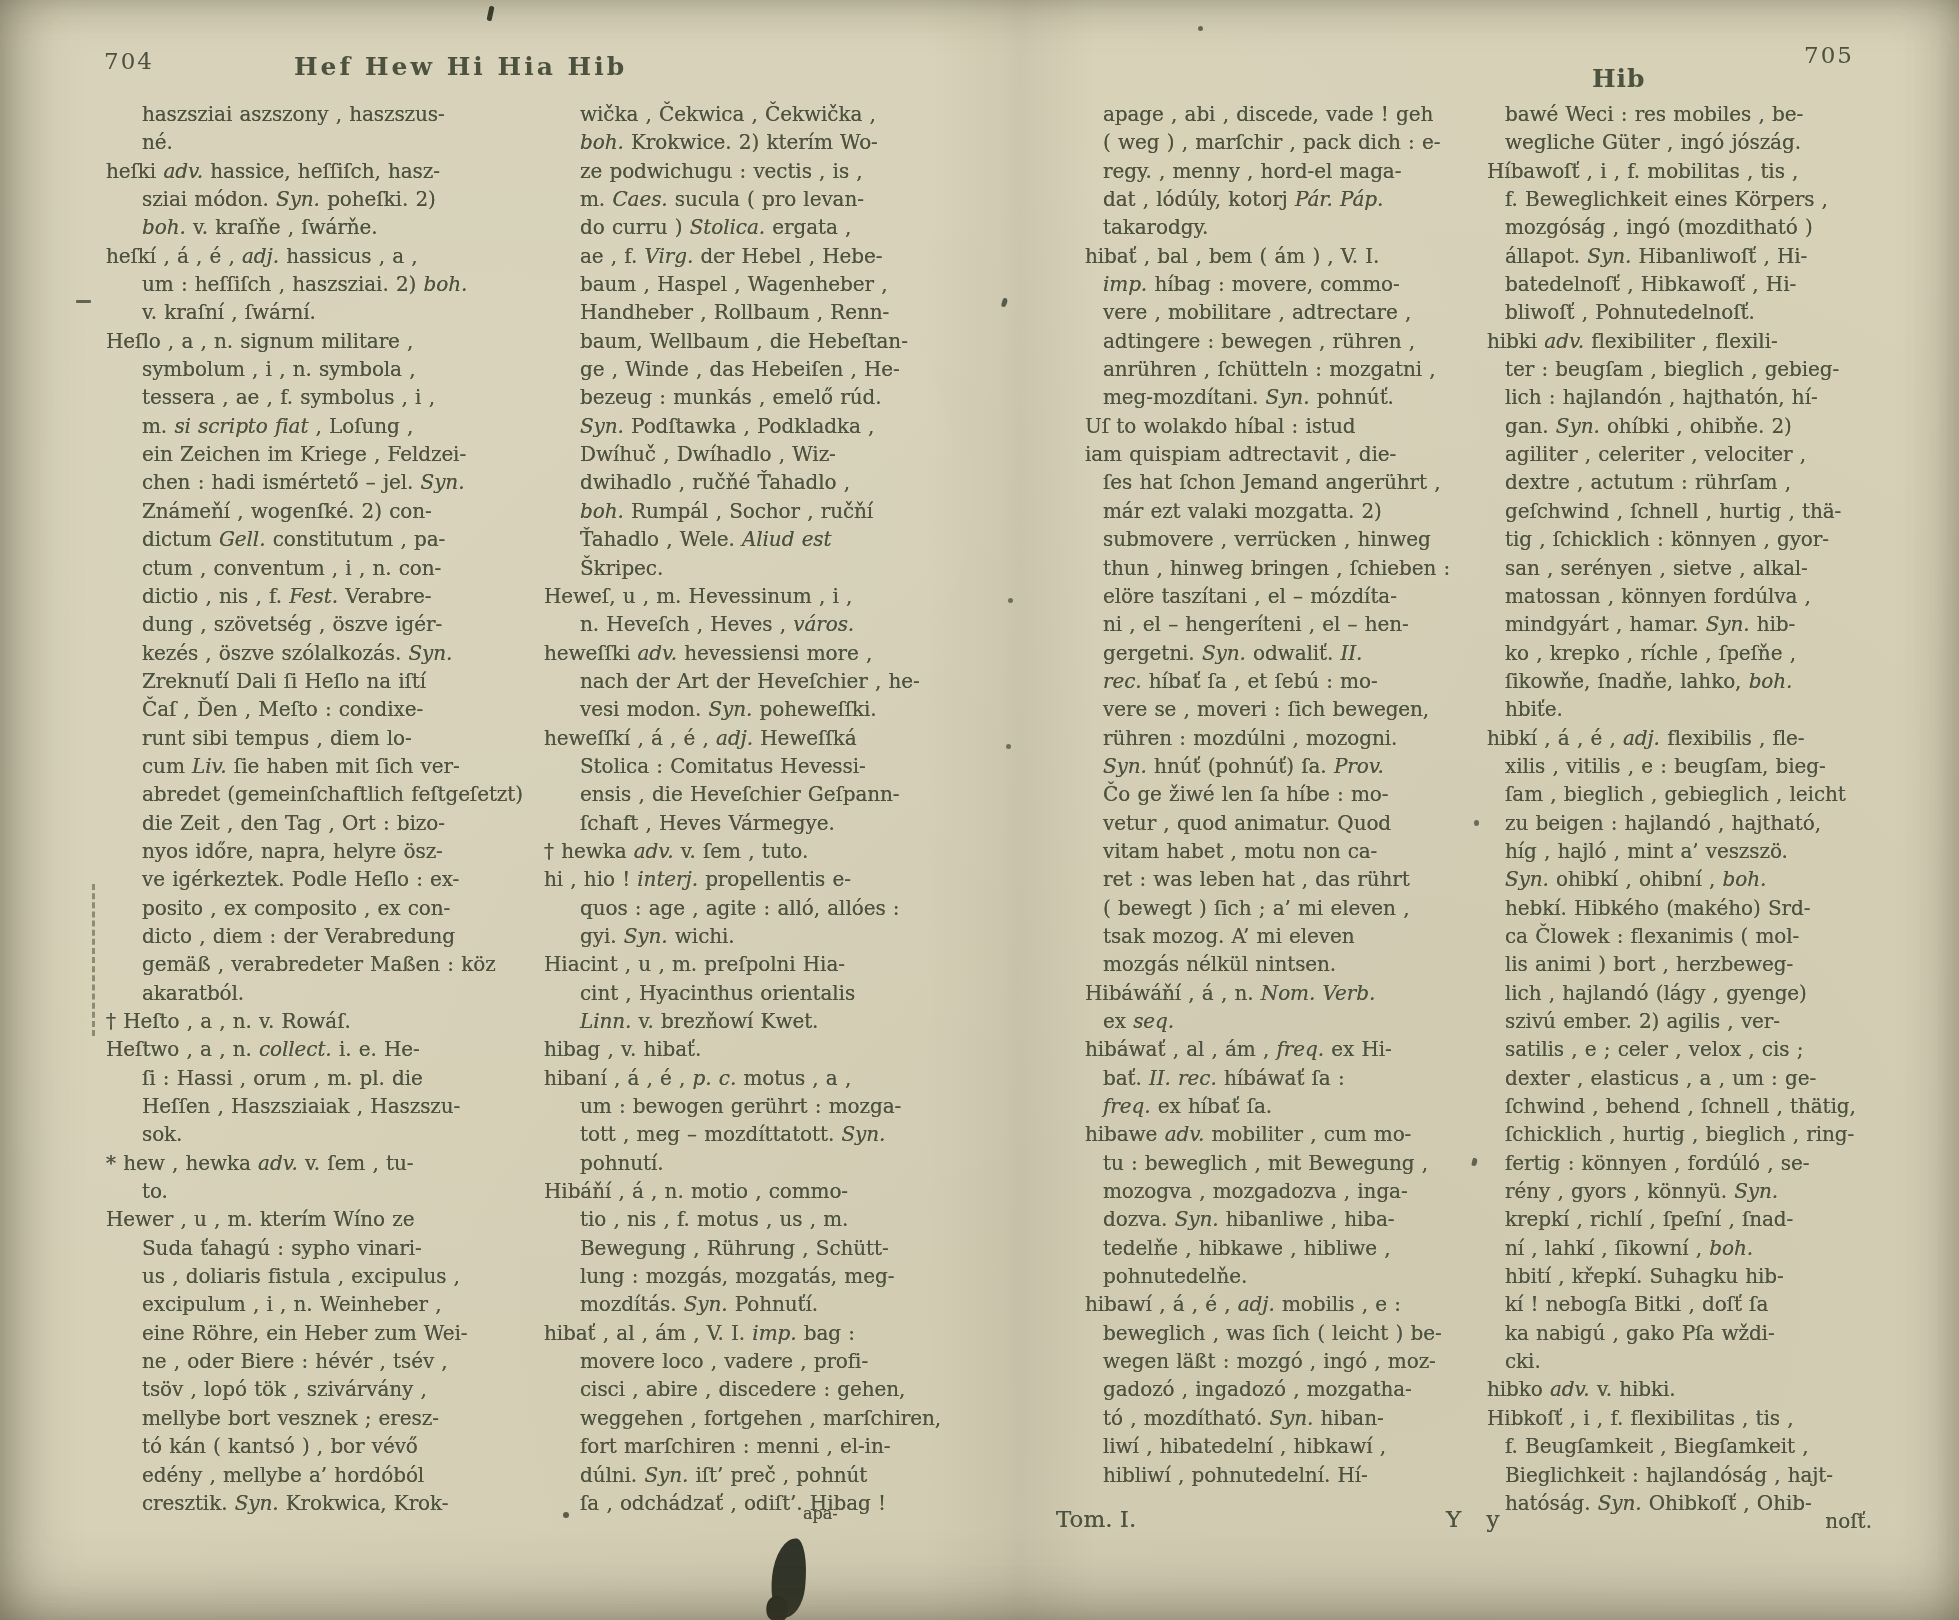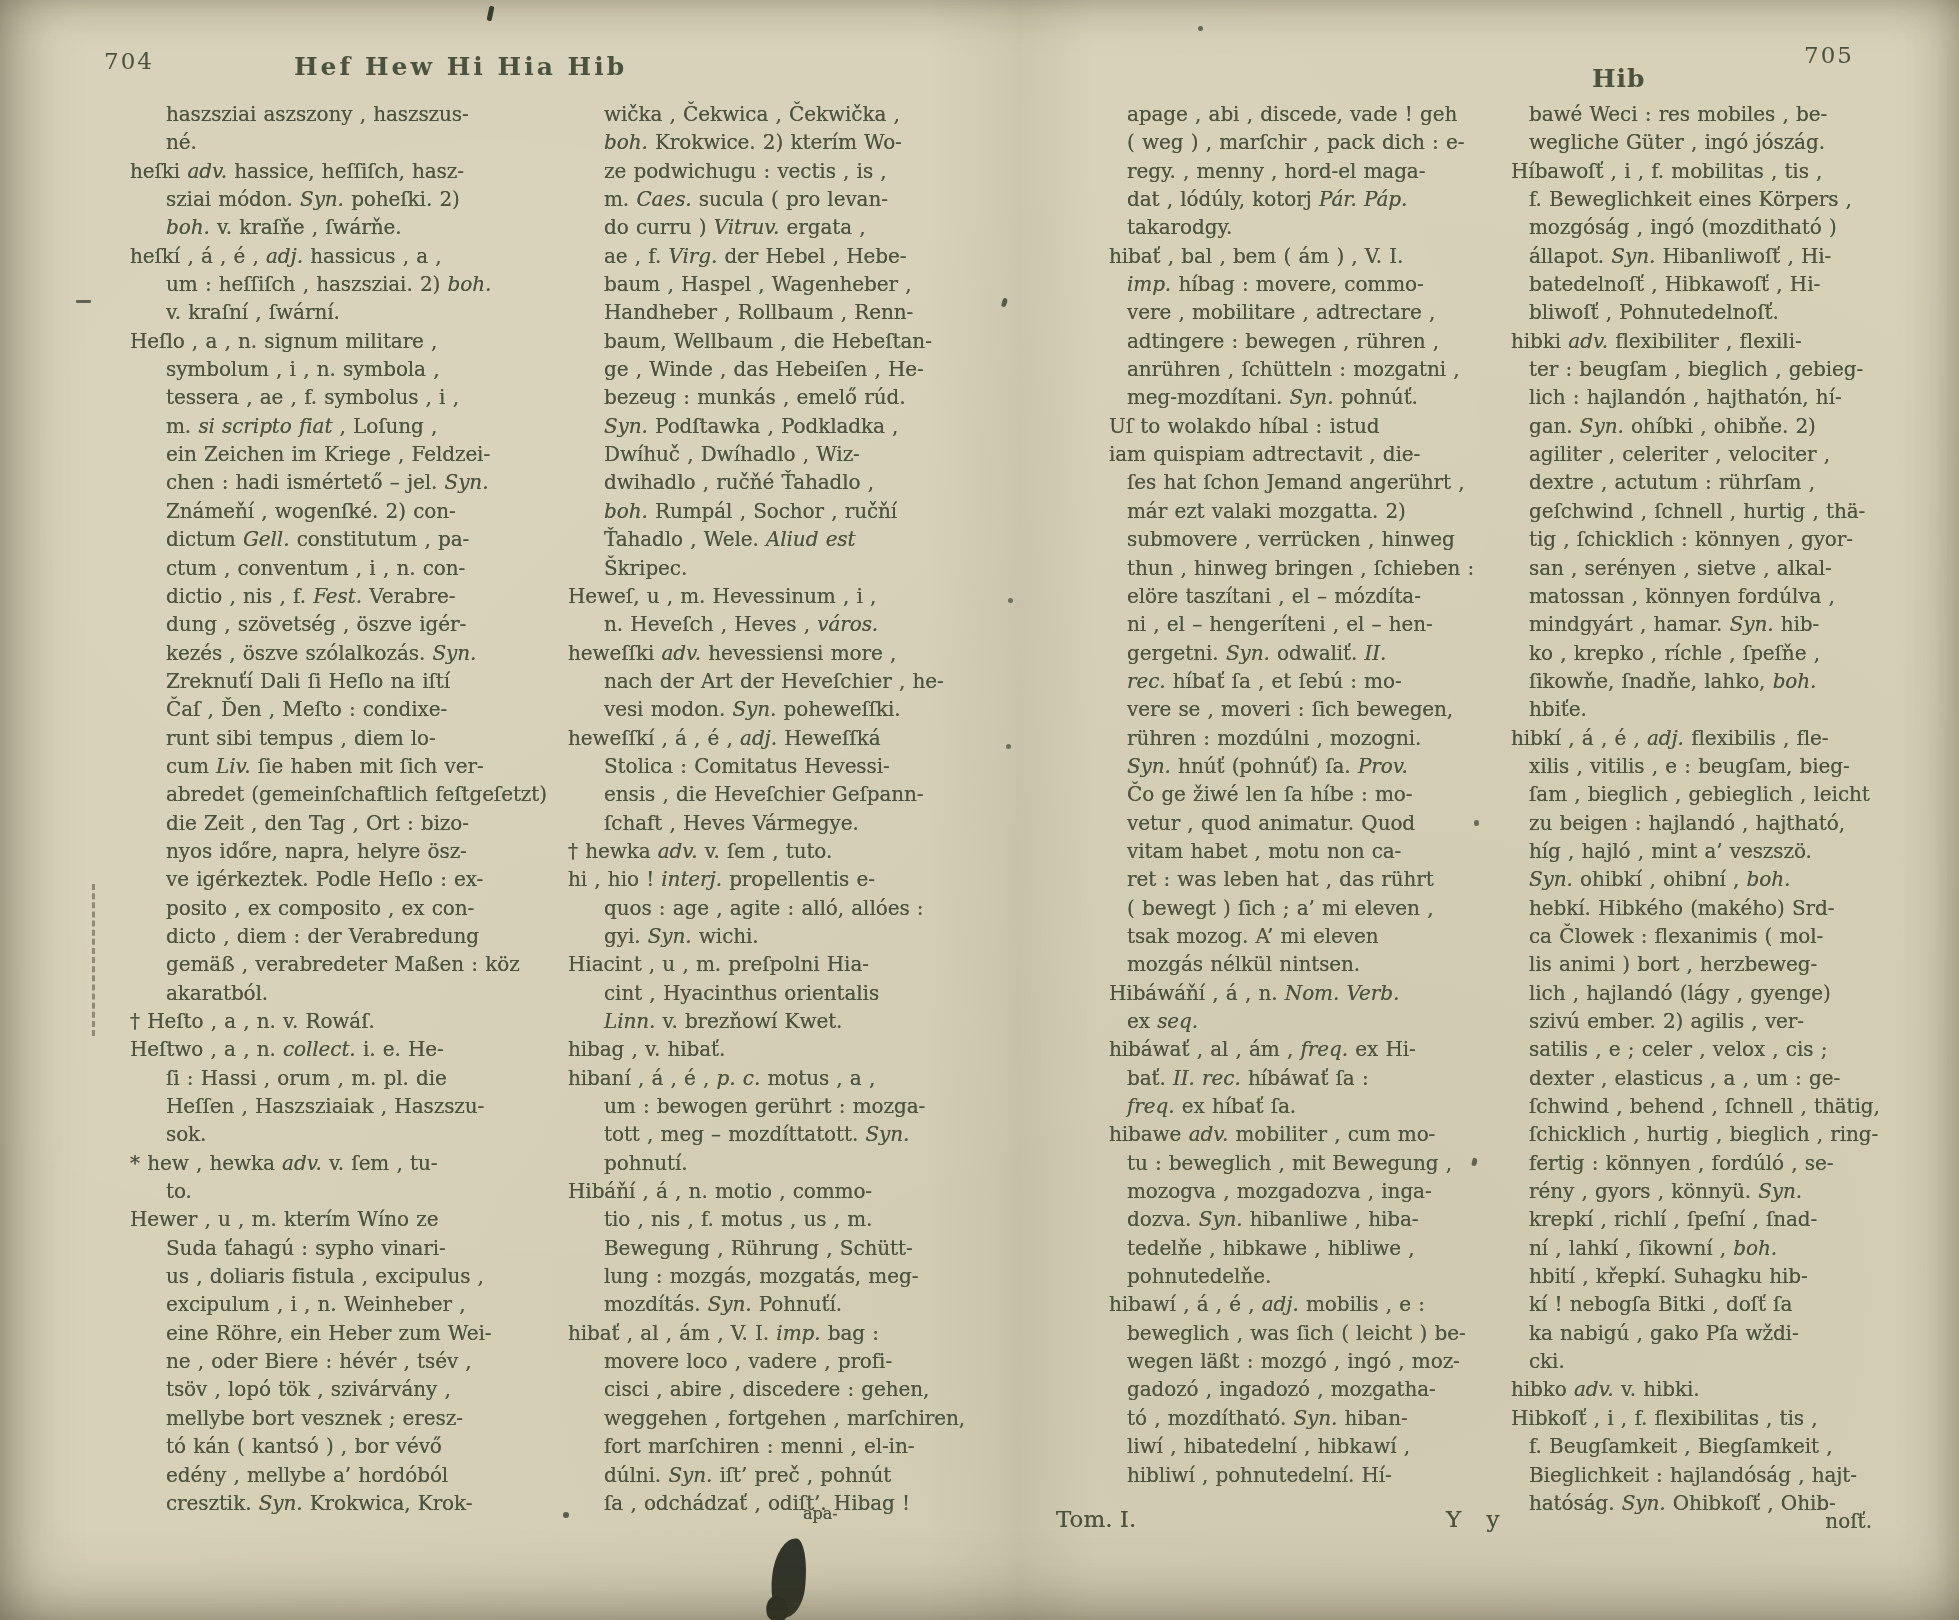--- a/index.html
+++ b/index.html
@@ -25,21 +25,21 @@
   }
   .gutter{
     position:absolute;left:925px;top:0;width:170px;height:100%;pointer-events:none;
     background:linear-gradient(90deg,transparent,rgba(60,55,35,.05) 45%,rgba(60,55,35,.08) 55%,transparent);
   }
   .hdr{position:absolute;white-space:nowrap;}
   #pnum-left{left:104px;top:48px;font-size:23px;letter-spacing:2px;}
   #head-left{left:294px;top:52px;font-size:25px;font-weight:bold;letter-spacing:3px;}
   #head-right{left:1592px;top:55px;font-size:25px;font-weight:bold;letter-spacing:1px;margin-top:9px;}
   #pnum-right{left:1804px;top:42px;font-size:23px;letter-spacing:2px;}
-  .col{position:absolute;top:100px;margin-left:24px;}
+  .col{position:absolute;top:100px;}
   #col1{left:106px;width:404px;}
   #col2{left:544px;width:392px;}
   #col3{left:1085px;width:394px;}
   #col4{left:1487px;width:400px;}
   .line{
     height:28.35px;line-height:28.35px;white-space:nowrap;
     font-size:20px;letter-spacing:-0.1px;word-spacing:1px;
     text-shadow:0 0 0.5px rgba(77,82,62,.8);
   }
   #col1 .cont,#col2 .cont{padding-left:36px;}
@@ -131,21 +131,21 @@
       <div class="line cont">mellybe bort vesznek ; eresz-</div>
       <div class="line cont">tó kán ( kantsó ) , bor vévő</div>
       <div class="line cont">edény , mellybe a’ hordóból</div>
       <div class="line cont">cresztik. <i>Syn.</i> Krokwica, Krok-</div>
     </div>
   <div class="col" id="col2">
       <div class="line cont">wička , Čekwica , Čekwička ,</div>
       <div class="line cont"><i>boh.</i> Krokwice. 2) kterím Wo-</div>
       <div class="line cont">ze podwichugu : vectis , is ,</div>
       <div class="line cont">m. <i>Caes.</i> sucula ( pro levan-</div>
-      <div class="line cont">do curru ) <i>Vitruv.</i> ergata ,</div>
+      <div class="line cont">do curru ) <i>Stolica.</i> ergata ,</div>
       <div class="line cont">ae , f. <i>Virg.</i> der Hebel , Hebe-</div>
       <div class="line cont">baum , Haspel , Wagenheber ,</div>
       <div class="line cont">Handheber , Rollbaum , Renn-</div>
       <div class="line cont">baum, Wellbaum , die Hebeſtan-</div>
       <div class="line cont">ge , Winde , das Hebeiſen , He-</div>
       <div class="line cont">bezeug : munkás , emelő rúd.</div>
       <div class="line cont"><i>Syn.</i> Podſtawka , Podkladka ,</div>
       <div class="line cont">Dwíhuč , Dwíhadlo , Wiz-</div>
       <div class="line cont">dwihadlo , ručňé Ťahadlo ,</div>
       <div class="line cont"><i>boh.</i> Rumpál , Sochor , ručňí</div>

